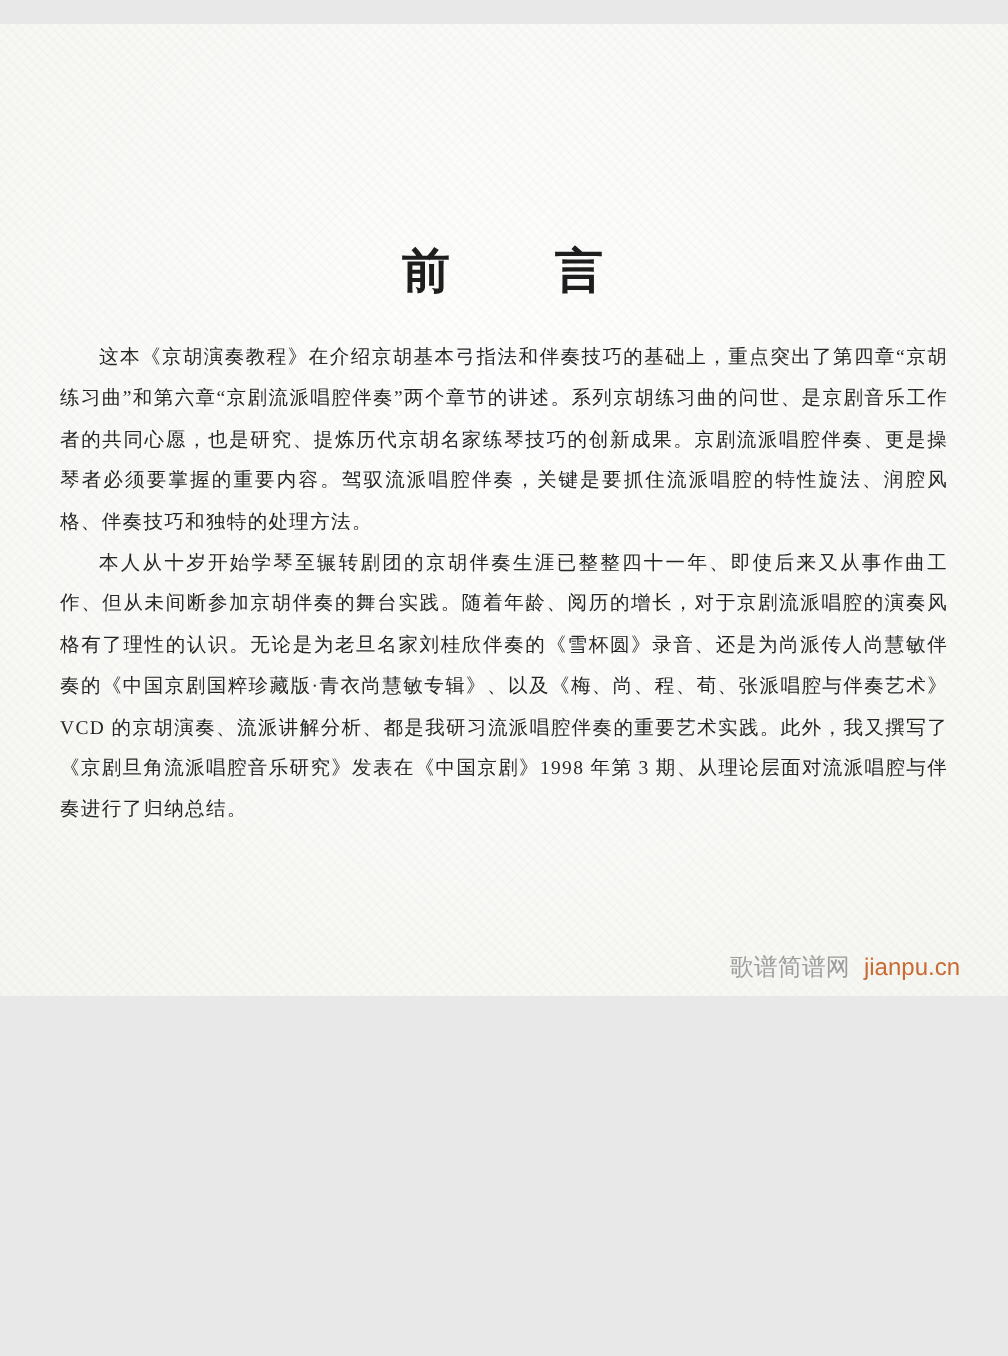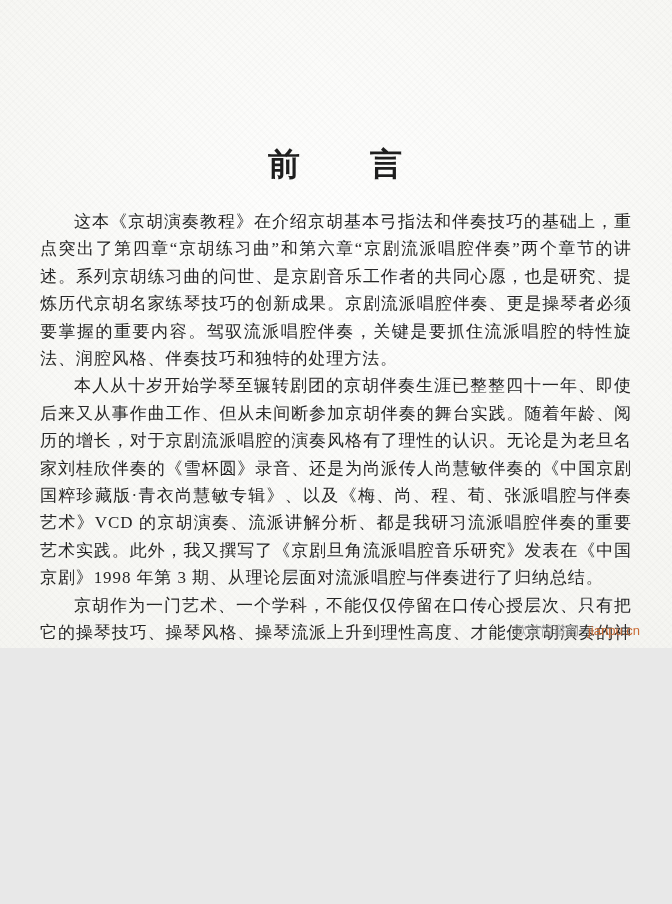--- a/index.html
+++ b/index.html
@@ -4,21 +4,21 @@
 <style>
   html, body {
     margin: 0;
     padding: 0;
     background: #e8e8e8;
   }
   .page {
     position: relative;
     width: 672px;
     height: 648px;
-    margin: 0 auto;
+    margin: 16px auto;
     background:
       radial-gradient(circle at 50% 40%, rgba(255,255,255,0.9), rgba(244,244,240,0.9)),
       #fbfbf8;
     color: #262626;
     font-family: "Liberation Serif", "DejaVu Serif", serif;
     overflow: hidden;
     box-sizing: border-box;
   }
   
   .page::before {
@@ -43,21 +43,21 @@
     color: #1e1e1e;
   }
   .content {
     position: absolute;
     top: 208px;
     left: 40px;
     width: 592px;
   }
   .content p {
     margin: 0;
-    font-size: 17px;
+    font-size: 13px;
     line-height: 27.4px;
     letter-spacing: 0.9px;
     text-align: justify;
     text-indent: 2em;
     color: #262626;
   }
   .signature {
     position: absolute;
     top: 716px;
     right: 66px;
@@ -73,37 +73,36 @@
     margin-top: 9px;
     font-size: 12px;
     letter-spacing: 1px;
     color: #2a2a2a;
   }
   .watermark {
     position: absolute;
     right: 32px;
     bottom: 8px;
     font-family: "Liberation Sans", "DejaVu Sans", sans-serif;
-    font-size: 13px;
+    font-size: 16px;
     white-space: nowrap;
   }
   .watermark .site-name { color: #9c9c9c; }
   .watermark .site-url  { color: #c96a33; margin-left: 5px; }
 </style>
 </head>
 <body>
 
 <div class="page">
 
   <div class="title">前　　言</div>
 
   <div class="content">
     <p>这本《京胡演奏教程》在介绍京胡基本弓指法和伴奏技巧的基础上，重点突出了第四章“京胡练习曲”和第六章“京剧流派唱腔伴奏”两个章节的讲述。系列京胡练习曲的问世、是京剧音乐工作者的共同心愿，也是研究、提炼历代京胡名家练琴技巧的创新成果。京剧流派唱腔伴奏、更是操琴者必须要掌握的重要内容。驾驭流派唱腔伴奏，关键是要抓住流派唱腔的特性旋法、润腔风格、伴奏技巧和独特的处理方法。</p>
     <p>本人从十岁开始学琴至辗转剧团的京胡伴奏生涯已整整四十一年、即使后来又从事作曲工作、但从未间断参加京胡伴奏的舞台实践。随着年龄、阅历的增长，对于京剧流派唱腔的演奏风格有了理性的认识。无论是为老旦名家刘桂欣伴奏的《雪杯圆》录音、还是为尚派传人尚慧敏伴奏的《中国京剧国粹珍藏版·青衣尚慧敏专辑》、以及《梅、尚、程、荀、张派唱腔与伴奏艺术》VCD 的京胡演奏、流派讲解分析、都是我研习流派唱腔伴奏的重要艺术实践。此外，我又撰写了《京剧旦角流派唱腔音乐研究》发表在《中国京剧》1998 年第 3 期、从理论层面对流派唱腔与伴奏进行了归纳总结。</p>
-    <p>京胡作为一门艺术、一个学科，不能仅仅停留在口传心授层次、只有把它的操琴技巧、操琴风格、操琴流派上升到理性高度、才能使京胡演奏的神髓得以有序的传承发展。我作为一名领略、学习过多位前辈京胡演奏家艺术风范的京剧音乐工作者，愿把前辈演奏家的操琴绝技和自己的操琴实践及创作成果奉献给社会。</p>
   </div>
 
   <div class="signature">
     <div class="author">费玉平</div>
     <div class="date">2007 年 10 月</div>
   </div>
 
   <div class="watermark">
     <span class="site-name">歌谱简谱网</span>
     <span class="site-url">jianpu.cn</span>

